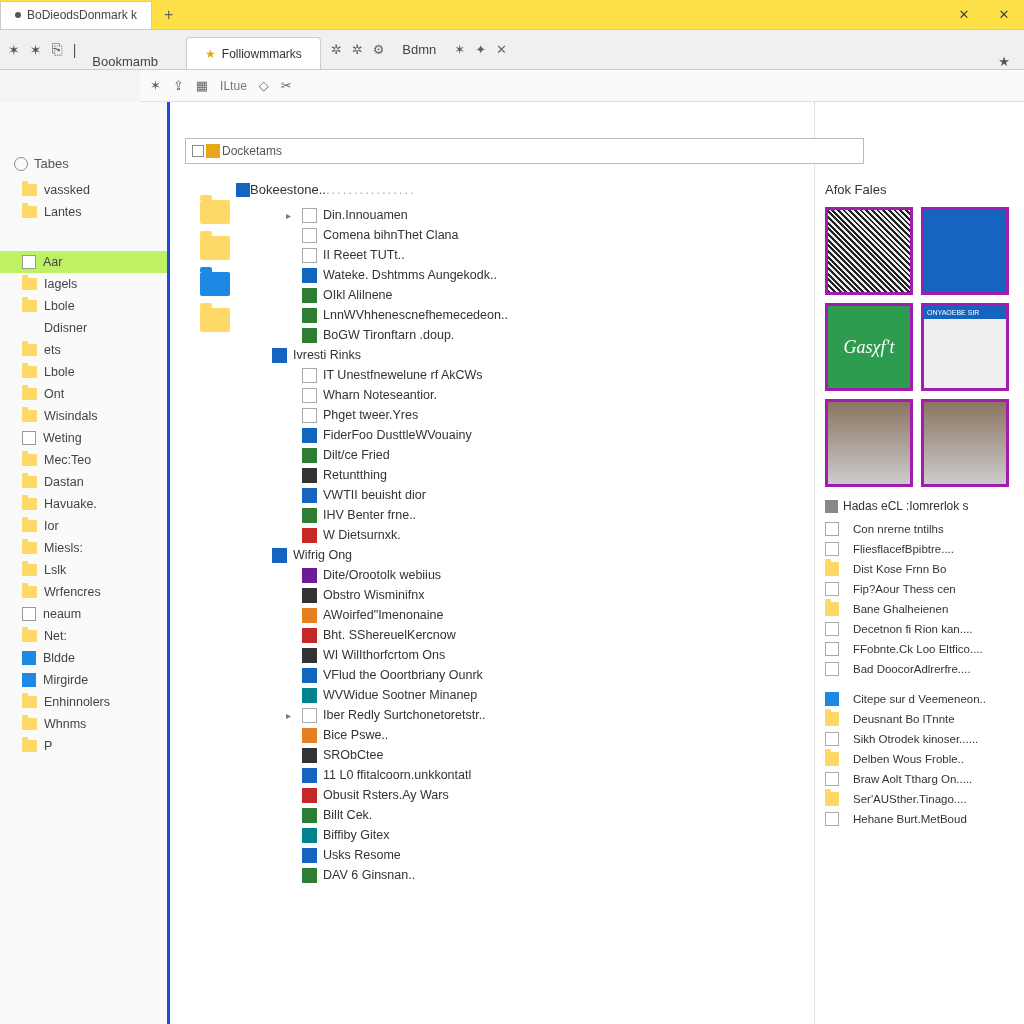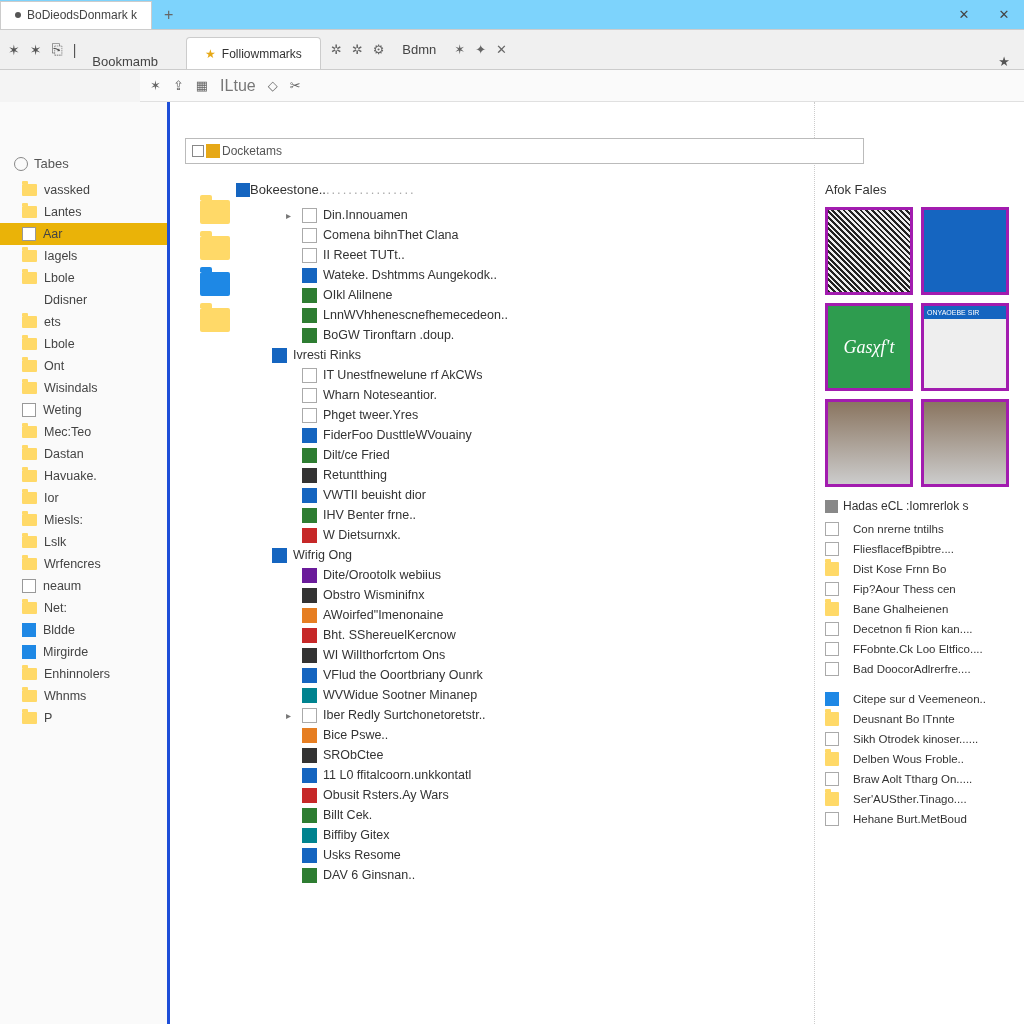--- a/index.html
+++ b/index.html
@@ -1,54 +1,54 @@
 <!DOCTYPE html>
 <html><head>
 <meta charset="utf-8">
 <style>
 * { margin: 0; padding: 0; box-sizing: border-box; font-family: "Segoe UI", Arial, sans-serif; }
 body { width: 1024px; height: 1024px; background: #f4f4f4; overflow: hidden; font-size: 13px; color: #333; }
 
 
-.top-tabs { height: 30px; background: #7dd3fc; display: flex; align-items: center; border-bottom: 1px solid #ccc; }
+.top-tabs { height: 30px; background: #fde047; display: flex; align-items: center; border-bottom: 1px solid #ccc; }
 .top-tab { height: 28px; padding: 0 14px; display: flex; align-items: center; gap: 6px; background: #fff; border: 1px solid #ccc; border-bottom: none; font-size: 12px; color: #444; }
 .top-tab .dot { width: 6px; height: 6px; background: #555; border-radius: 50%; }
 .top-tabs .plus { padding: 0 12px; color: #666; font-size: 16px; }
 .top-tabs .wincontrols { margin-left: auto; display: flex; }
 .top-tabs .wincontrols span { width: 40px; text-align: center; color: #444; font-size: 13px; }
 
 
 .second-tabs { height: 40px; background: #f0f0f0; display: flex; align-items: flex-end; border-bottom: 1px solid #ccc; position: relative; }
 .second-tabs .nav { display: flex; gap: 10px; padding: 0 8px; align-items: center; height: 100%; color: #555; }
 .second-tabs .nav span { font-size: 14px; }
 .second-tabs .bcrumb { padding: 0 8px; color: #444; font-size: 13px; }
 .tab2 { height: 32px; padding: 0 18px; display: flex; align-items: center; gap: 6px; background: #fff; border: 1px solid #ccc; border-bottom: none; border-radius: 4px 4px 0 0; font-size: 12px; margin-left: 20px; }
 .tab2 .fav { color: #e6a817; font-size: 12px; }
 .second-tabs .ticons { display: flex; gap: 10px; padding: 0 10px; align-items: center; height: 100%; color: #666; font-size: 13px; }
 .second-tabs .star-right { margin-left: auto; padding: 0 14px; color: #555; }
 
 
 .toolbar { height: 32px; background: #fafafa; display: flex; align-items: center; padding: 0 10px; gap: 12px; color: #666; font-size: 13px; border-bottom: 1px solid #e0e0e0; margin-left: 140px; }
-.toolbar .tlabel { font-size: 16px; color: #777; }
+.toolbar .tlabel { font-size: 12px; color: #777; }
 .toolbar span { display: inline-flex; align-items: center; }
 
 
 .iconstrip { position: absolute; left: 40px; top: 118px; display: flex; gap: 8px; color: #555; font-size: 14px; }
 .iconstrip span { width: 16px; height: 16px; display: inline-flex; align-items: center; justify-content: center; border: 1px solid #999; font-size: 8px; background: #fff; }
 .iconstrip .kbd { border: none; font-size: 14px; font-weight: bold; color: #666; width: auto; }
 
 
 .main { display: flex; height: calc(1024px - 102px); position: relative; }
 
 
 .sidebar { width: 170px; background: #fafafa; border-right: 3px solid #1d4ed8; padding-top: 50px; overflow: hidden; }
 .sidebar .header { display: flex; align-items: center; gap: 6px; padding: 4px 14px 8px; color: #555; font-size: 13px; }
 .sidebar .header .icn { width: 14px; height: 14px; border: 1.5px solid #888; border-radius: 50%; display: inline-block; position: relative; }
 .sidebar-item { display: flex; align-items: center; gap: 7px; padding: 4px 0 4px 22px; font-size: 12.5px; color: #444; cursor: pointer; }
-.sidebar-item.sel { background: #eab308; }
+.sidebar-item.sel { background: #bef264; margin-top: 28px; }
 .folder { width: 15px; height: 12px; background: #ffd968; border-radius: 1px; display: inline-block; position: relative; flex-shrink: 0; }
 .folder::before { content: ''; position: absolute; top: -3px; left: 0; width: 6px; height: 3px; background: #ffd968; border-radius: 1px 1px 0 0; }
 .fileicon { width: 14px; height: 14px; background: #fff; border: 1px solid #999; display: inline-block; flex-shrink: 0; }
 .blueicon { width: 14px; height: 14px; background: #1e88e5; display: inline-block; flex-shrink: 0; }
 
 
 .addressbar { position: absolute; top: 36px; left: 185px; right: 160px; height: 26px; background: #fff; border: 1px solid #bbb; display: flex; align-items: center; padding: 0 6px; gap: 2px; font-size: 12px; color: #555; }
 .addressbar .ico { width: 14px; height: 14px; background: #e6a817; display: inline-block; }
 
 

